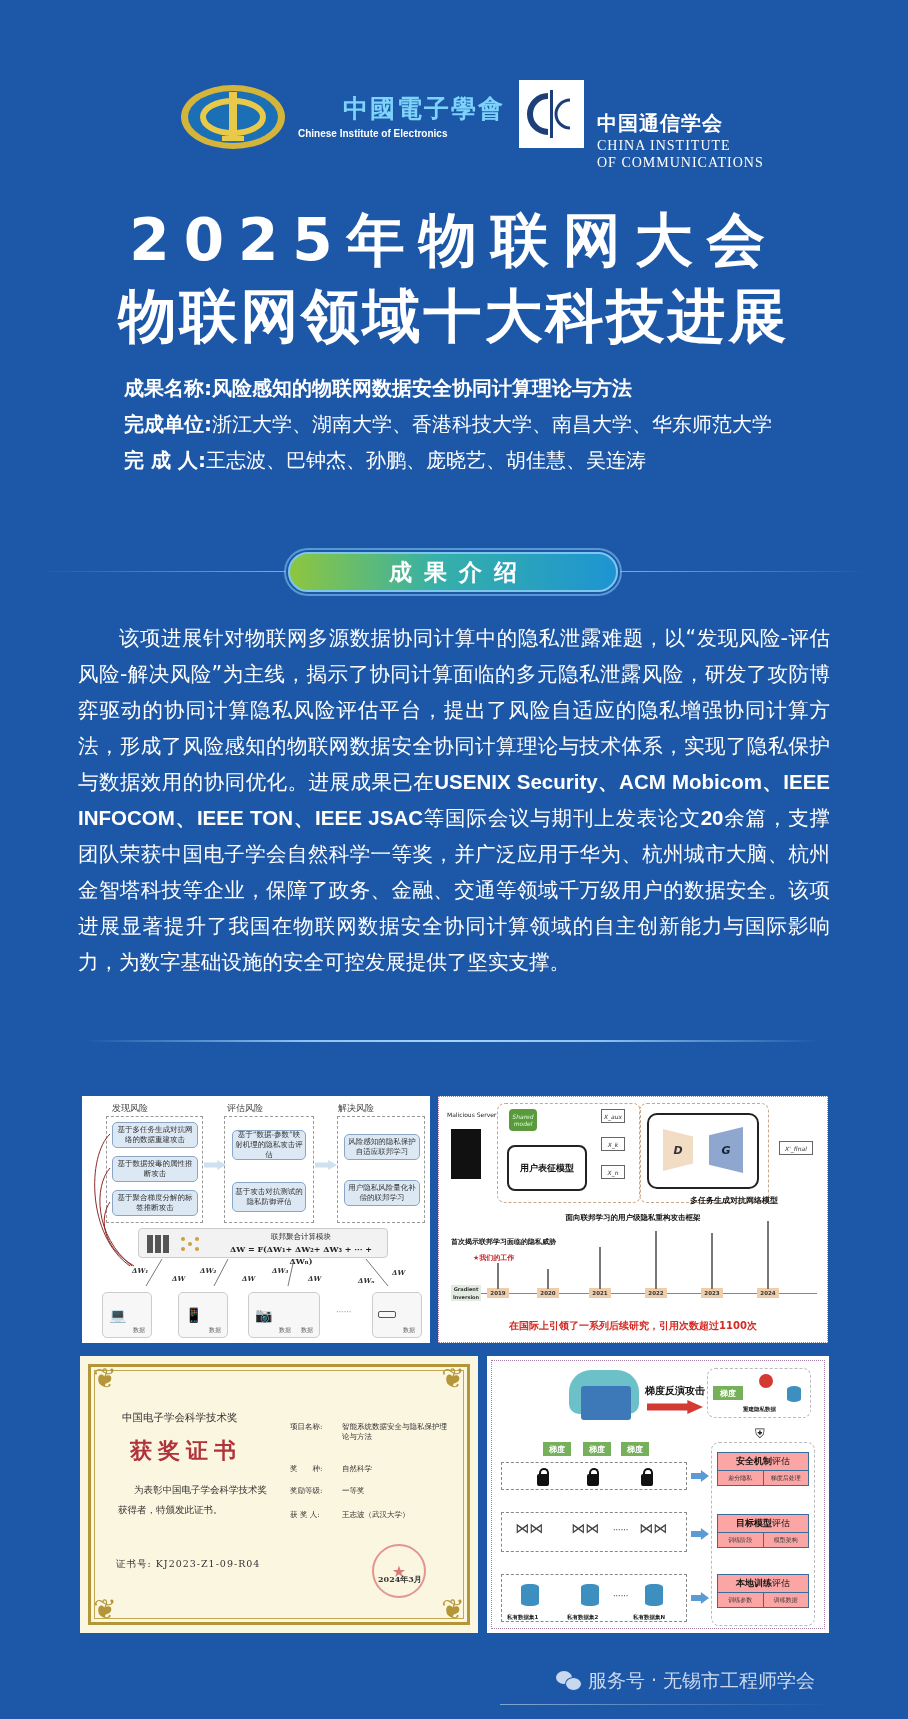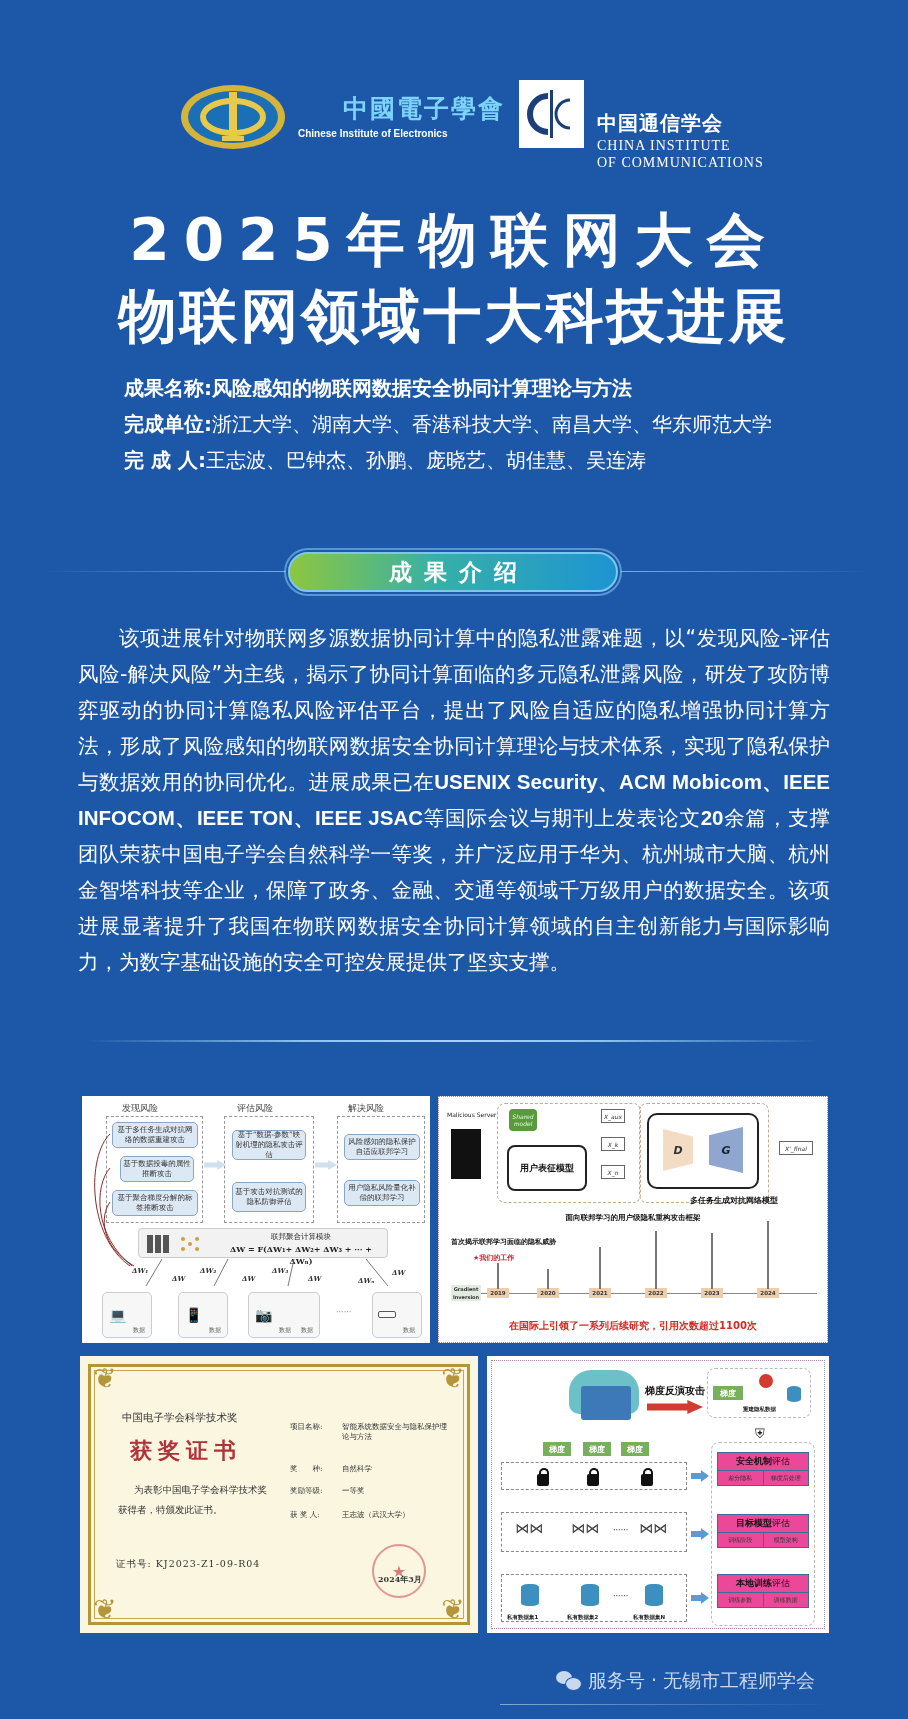--- a/index.html
+++ b/index.html
@@ -63,21 +63,21 @@
       background: linear-gradient(90deg, rgba(110,170,240,0) 0%, #8cc4f0 30%, #a8d4f6 50%, #8cc4f0 70%, rgba(110,170,240,0) 100%); }
 
     
     .panel { background: #fff; overflow: hidden; color: #333; }
     .p1 { left: 82px; top: 1096px; width: 348px; height: 247px; }
     .p2 { left: 438px; top: 1096px; width: 390px; height: 247px; border: 1px dotted #a880a8; }
     .p3 { left: 80px; top: 1356px; width: 398px; height: 277px; background: #fbf6e0; }
     .p4 { left: 487px; top: 1356px; width: 342px; height: 277px; }
 
     
-    .p1 .col-title { position: absolute; top: 6px; font-size: 9px; color: #444; font-family: "DejaVu Serif", serif; margin-left: 10px; }
+    .p1 .col-title { position: absolute; top: 6px; font-size: 9px; color: #444; font-family: "DejaVu Serif", serif; }
     .p1 .dash { position: absolute; border: 1px dashed #999; }
     .p1 .box { position: absolute; background: #dce8f4; border: 1px solid #8aa6c4; border-radius: 5px;
       font-size: 7.5px; line-height: 10px; text-align: center; color: #333; display: flex; align-items: center; justify-content: center; padding: 2px; font-family: "DejaVu Serif", serif; }
     .p1 .arrow { position: absolute; width: 22px; height: 10px; background: #cfe0ee; clip-path: polygon(0 25%, 60% 25%, 60% 0, 100% 50%, 60% 100%, 60% 75%, 0 75%); }
     .p1 .agg { position: absolute; left: 56px; top: 132px; width: 250px; height: 30px; background: #f2f2f2; border: 1px solid #ccc; border-radius: 4px; }
     .p1 .agg-text { position: absolute; left: 82px; top: 2px; width: 160px; text-align: center; font-size: 7.5px; line-height: 12px; color: #222; font-family: "DejaVu Serif", serif; }
     .p1 .agg-text .f { font-weight: bold; font-size: 8px; }
     .p1 .dw { position: absolute; font-size: 7px; font-weight: bold; font-style: italic; color: #333; font-family: "DejaVu Serif", serif; }
     .p1 .dev { position: absolute; top: 196px; width: 50px; height: 46px; border: 1px solid #ccc; border-radius: 5px; background: #f7f7f7; }
     .p1 .dev-lbl { position: absolute; bottom: 2px; right: 6px; font-size: 6px; color: #555; }
@@ -127,21 +127,21 @@
     .p4 .green { position: absolute; background: #77b05a; color: #fff; font-size: 8px; font-weight: bold; display: flex; align-items: center; justify-content: center; }
     .p4 .recon { position: absolute; left: 256px; top: 50px; font-size: 5.5px; font-weight: bold; color: #222; }
     .p4 .devil { position: absolute; left: 272px; top: 18px; width: 14px; height: 14px; background: #d33a31; border-radius: 50%; }
     .p4 .db { position: absolute; width: 14px; height: 16px; background: #3d8fc0; border-radius: 7px/3px; }
     .p4 .dash-row { position: absolute; left: 14px; width: 186px; border: 1.5px dashed #888; }
     .p4 .lock { position: absolute; width: 12px; height: 12px; background: #111; border-radius: 2px; }
     .p4 .lock::before { content: ""; position: absolute; left: 2px; top: -6px; width: 6px; height: 6px; border: 2px solid #111; border-bottom: none; border-radius: 5px 5px 0 0; }
     .p4 .nn { position: absolute; font-size: 14px; color: #444; }
     .p4 .blue-arrow { position: absolute; left: 204px; width: 18px; height: 12px; background: #5b9bd5; clip-path: polygon(0 25%, 55% 25%, 55% 0, 100% 50%, 55% 100%, 55% 75%, 0 75%); }
     .p4 .eval-frame { position: absolute; left: 224px; top: 86px; width: 104px; height: 184px; border: 1px dashed #bbb; border-radius: 8px; }
-    .p4 .eval { position: absolute; left: 230px; width: 92px; border: 1.5px solid #3a6c9a; background: #ec4899; }
+    .p4 .eval { position: absolute; left: 230px; width: 92px; border: 1.5px solid #3a6c9a; background: #fca5a5; }
     .p4 .eval .h { font-size: 9px; font-weight: bold; text-align: center; padding: 2px 0; border-bottom: 1.5px solid #3a6c9a; color: #111; }
     .p4 .eval .h span { font-weight: normal; }
     .p4 .eval .r { display: flex; }
     .p4 .eval .r div { flex: 1; font-size: 6px; text-align: center; padding: 3px 0; color: #333; line-height: 8px; }
     .p4 .eval .r div + div { border-left: 1.5px solid #3a6c9a; }
     .p4 .ds-lbl { position: absolute; top: 258px; font-size: 5.5px; font-weight: bold; color: #222; }
     .p4 .shield { position: absolute; left: 268px; top: 70px; font-size: 13px; color: #222; }
 
     
     .wm { left: 556px; top: 1668px; font-size: 19px; color: #c8d8ee; display: flex; align-items: center; gap: 6px; }
@@ -203,21 +203,21 @@
 <div class="abs panel p1">
   <div class="col-title" style="left:30px">发现风险</div>
   <div class="col-title" style="left:145px">评估风险</div>
   <div class="col-title" style="left:256px">解决风险</div>
 
   <div class="dash" style="left:24px;top:20px;width:97px;height:107px"></div>
   <div class="dash" style="left:142px;top:20px;width:90px;height:107px"></div>
   <div class="dash" style="left:255px;top:20px;width:88px;height:107px"></div>
 
   <div class="box" style="left:30px;top:26px;width:86px;height:26px">基于多任务生成对抗网络的数据重建攻击</div>
-  <div class="box" style="left:38px;top:60px;width:74px;height:26px">基于数据投毒的属性推断攻击</div>
+  <div class="box" style="left:30px;top:60px;width:86px;height:26px">基于数据投毒的属性推断攻击</div>
   <div class="box" style="left:30px;top:94px;width:86px;height:26px">基于聚合梯度分解的标签推断攻击</div>
 
   <div class="box" style="left:150px;top:34px;width:74px;height:30px">基于“数据-参数”映射机理的隐私攻击评估</div>
   <div class="box" style="left:150px;top:86px;width:74px;height:30px">基于攻击对抗测试的隐私防御评估</div>
 
   <div class="box" style="left:262px;top:38px;width:76px;height:26px">风险感知的隐私保护自适应联邦学习</div>
   <div class="box" style="left:262px;top:84px;width:76px;height:26px">用户隐私风险量化补偿的联邦学习</div>
 
   <div class="arrow" style="left:122px;top:64px"></div>
   <div class="arrow" style="left:233px;top:64px"></div>

